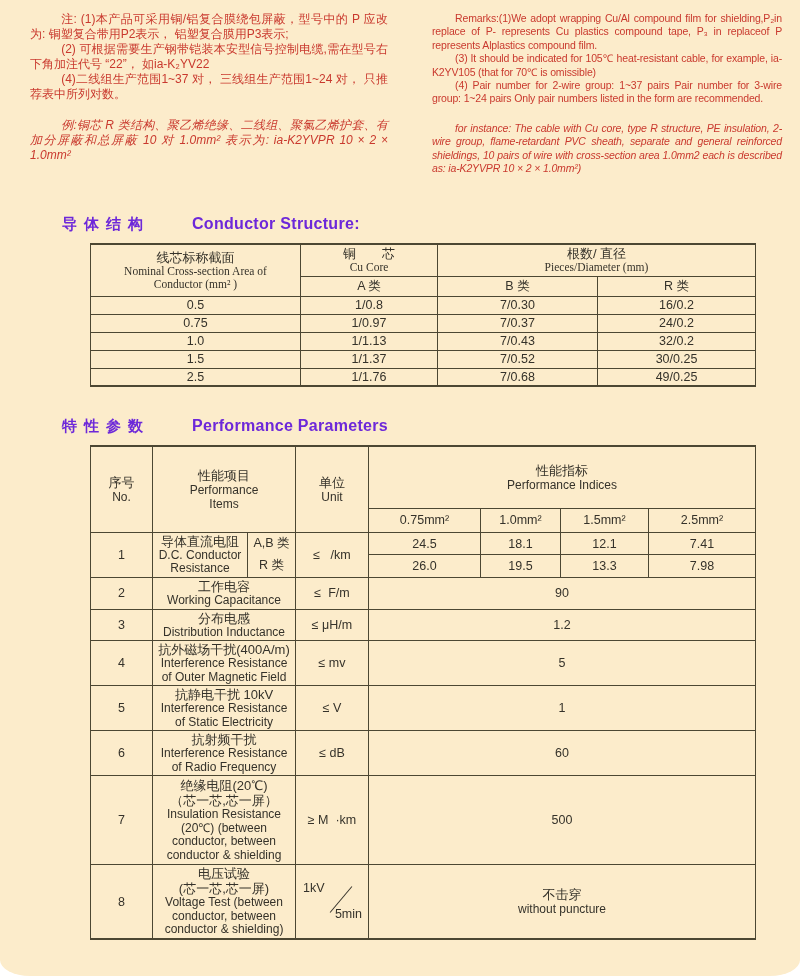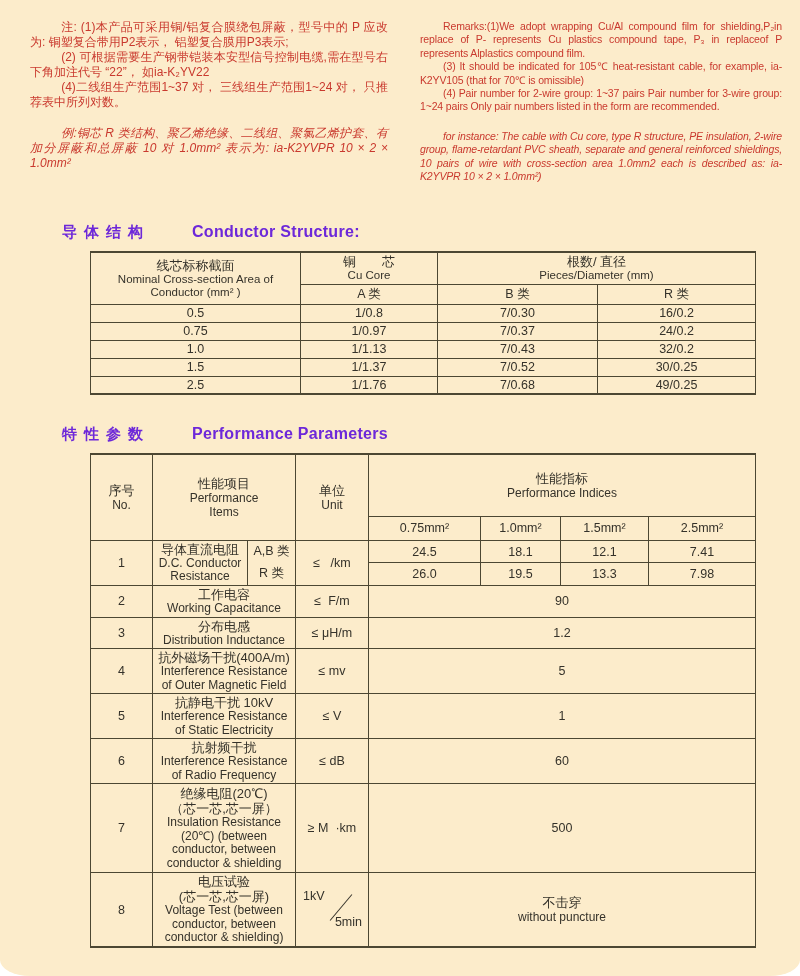--- a/index.html
+++ b/index.html
@@ -4,39 +4,39 @@
 <style>
   html,body{margin:0;padding:0;background:#ffffff;}
   .page{
     position:relative; width:800px; height:976px; overflow:hidden;
     background:#fceccb;
     border-radius:0 0 30px 30px / 0 0 16px 16px;
     font-family:"Liberation Sans", sans-serif;
     color:#35322a;
   }
   
-  .notes{display:flex; padding:12px 18px 0 30px; gap:32px;margin-top:8px;}
+  .notes{display:flex; padding:12px 18px 0 30px; gap:44px;}
   .notes p{margin:0; text-indent:2.6em; color:#c9392e; text-align:justify;}
   .notes-cn{width:358px; font-size:12px; line-height:15px;}
   .notes-en{flex:1; font-size:10.5px; line-height:13.4px; letter-spacing:-0.15px;}
   .notes-en p{text-indent:2.2em;}
   .notes .example{margin-top:16px;font-style:italic;}
   
   .sec-head{display:flex; align-items:baseline; gap:42px; padding-left:62px; font-weight:bold; color:#6d28d9;}
   .sec-head .cn{font-size:15px; letter-spacing:7px;}
   .sec-head .en{font-size:16px; letter-spacing:0.3px;}
   .sec-head.first{margin-top:40px;}
   .sec-head.second{margin-top:30px;}
   
   table{border-collapse:collapse; table-layout:fixed; margin-left:90px; background:transparent;}
   td{border:1.4px solid #4c4733; text-align:center; vertical-align:middle; padding:1px 2px; font-size:12.5px; color:#35322a; overflow:hidden;}
   table{border-top:2.6px solid #4c4733; border-bottom:2.2px solid #4c4733;}
   .cnline{font-size:13px; line-height:15px;}
   .enline{font-size:12px; line-height:14px;}
-  .small-en{font-size:11.5px; line-height:13.5px;}
+  .small-en{font-size:11.5px; line-height:13.5px;font-family:Liberation Serif, serif;}
   
   .t1{width:665px; margin-top:9px;}
   .t1 .hr1{height:31px;} .t1 .hr2{height:19px;} .t1 .dr{height:18px;}
   
   .t2{width:665px; margin-top:9px;}
   .t2 .hd1{height:62px;} .t2 .hd2{height:24px;}
   .t2 .r1a{height:19px;} .t2 .r1b{height:19px;}
   .t2 .r2{height:32px;} .t2 .r3{height:31px;} .t2 .r4{height:44px;}
   .t2 .r5{height:43px;} .t2 .r6{height:45px;} .t2 .r7{height:89px;} .t2 .r8{height:74px;}
   .nbh{border-bottom-style:hidden;}

